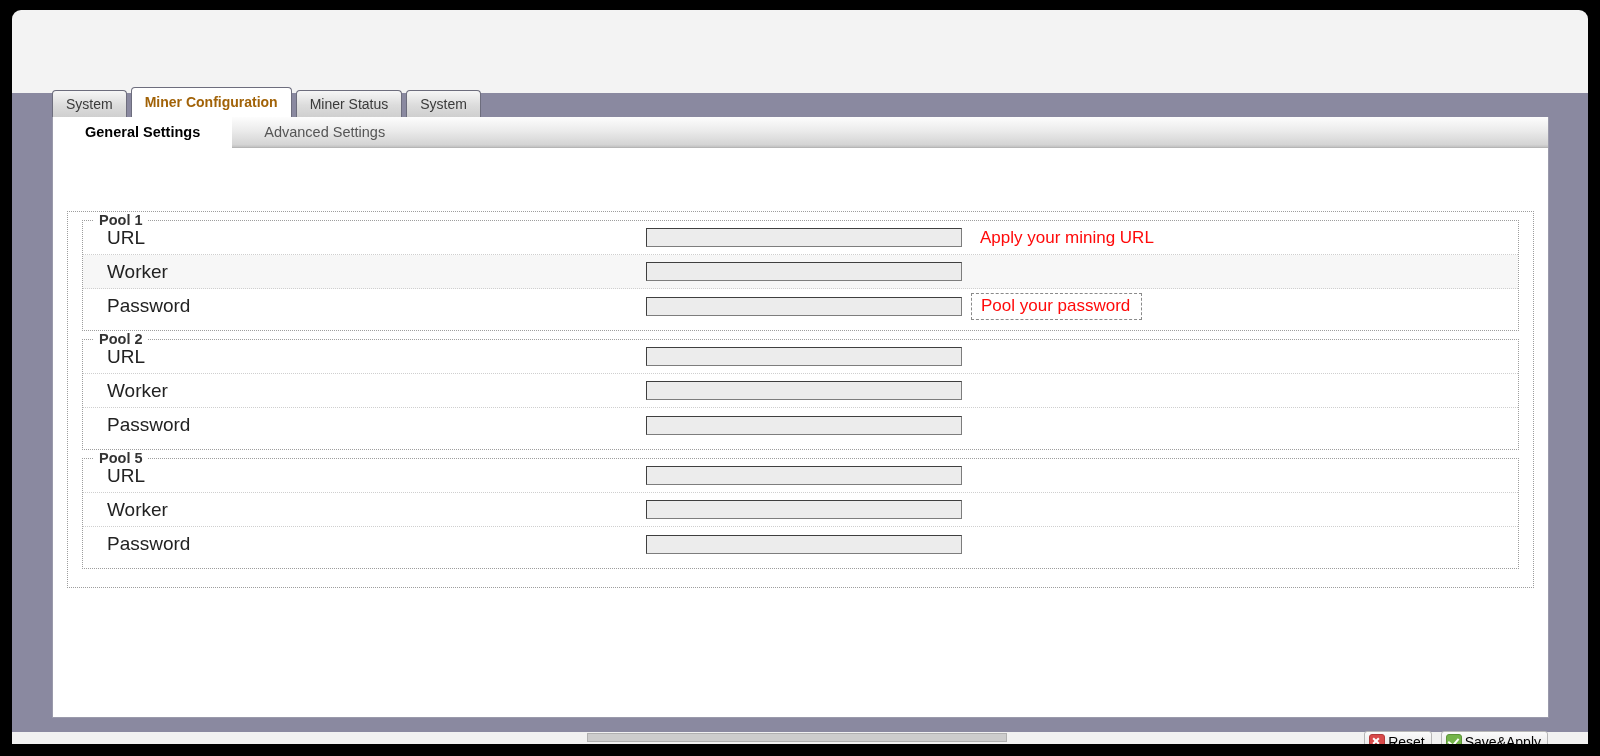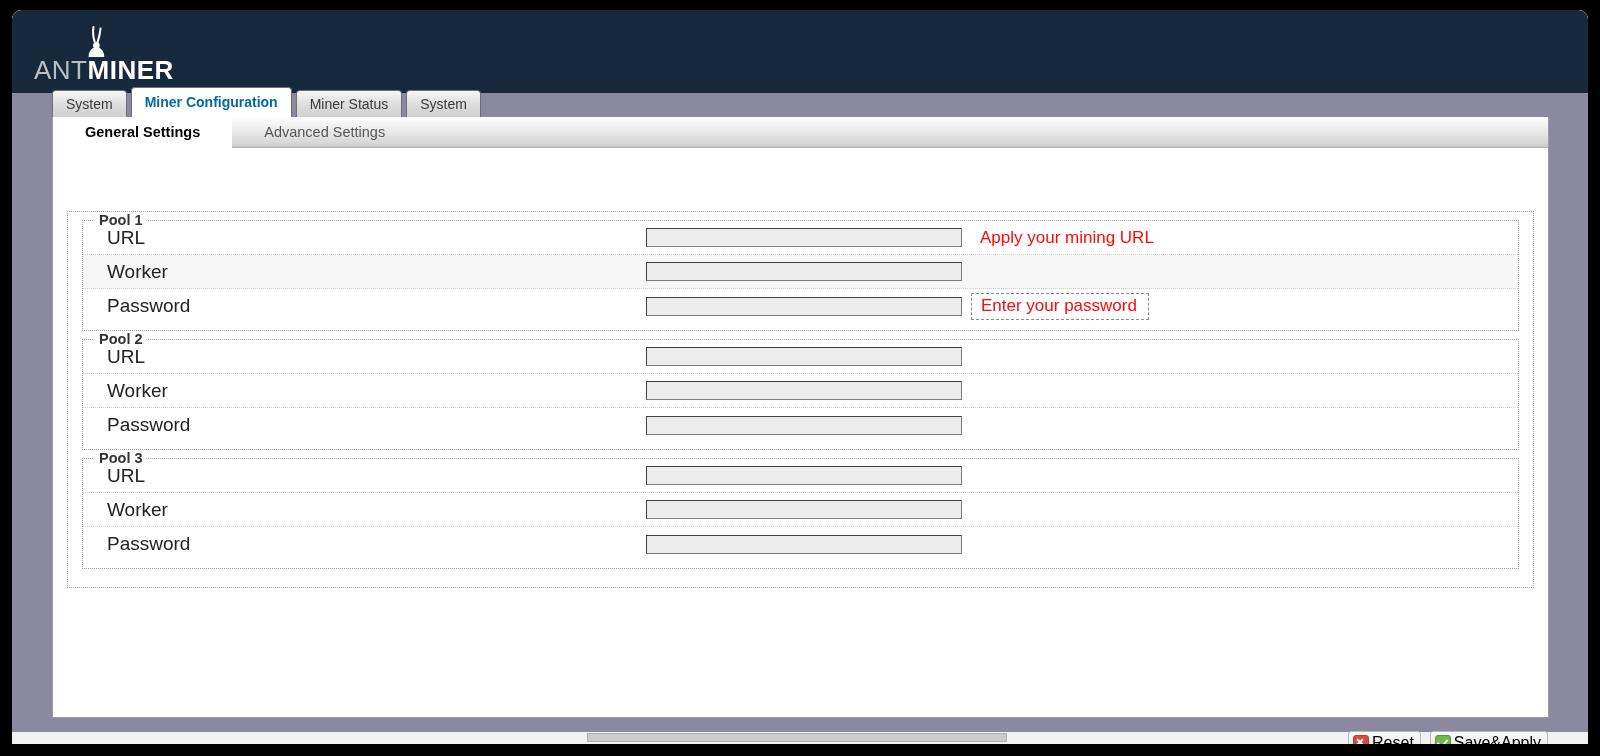--- a/index.html
+++ b/index.html
@@ -99,21 +99,21 @@
     border: 1px solid #6d6d7d;
     border-bottom: none;
     border-radius: 4px 4px 0 0;
     box-sizing: content-box;
     white-space: nowrap;
     cursor: pointer;
     text-align: right;
   }
   .tab.active {
     background: #ffffff;
-    color: #0369a1;
+    color: #a16207;
     font-weight: 700;
     height: 23px;
     line-height: 23px;
     padding-bottom: 3px;
     z-index: 6;
   }
 
   
   .card {
     position: absolute;
@@ -261,27 +261,27 @@
   .footer {
     position: absolute;
     right: 0;
     bottom: -38px;
     display: flex;
     gap: 9px;
     align-items: center;
   }
   .btn {
     display: inline-flex;
-    align-items: flex-end;
+    align-items: flex-start;
     gap: 3px;
     background: linear-gradient(to bottom, #fbfbfb 0%, #ededed 50%, #e2e2e2 100%);
     border: 1px solid #b6b6b6;
     border-radius: 3px;
     padding: 2px 6px 3px 4px;
-    font-size: 16px;
+    font-size: 14px;
     color: #000;
     cursor: pointer;
     white-space: nowrap;
     line-height: 17px;
   }
   .btn-icon {
     width: 14px;
     height: 14px;
     border-radius: 3px;
     display: inline-block;
@@ -330,31 +330,20 @@
   }
 </style>
 </head>
 <body>
 
 <div class="screen">
   <div class="window">
 
     <div class="pagebg"></div>
 
-    <div class="banner">
-      <div class="logo">
-        <svg class="ant-glyph" viewBox="0 0 34 34">
-          <path d="M13.5 3 C12.6 8, 13.2 13, 14.6 17.5" stroke="#ffffff" stroke-width="2.1" fill="none" stroke-linecap="round"></path>
-          <path d="M20.5 4.5 C20.0 9.5, 19.0 14, 17.6 18" stroke="#ffffff" stroke-width="2.1" fill="none" stroke-linecap="round"></path>
-          <ellipse cx="16.4" cy="21.5" rx="3.3" ry="3.4" fill="#ffffff"></ellipse>
-          <path d="M8.5 33 C8.8 26.5, 12.2 23.2, 16.4 23.2 C20.6 23.2, 24.0 26.5, 24.3 33 Z" fill="#ffffff"></path>
-        </svg>
-        <div class="logo-text"><span class="logo-ant">ANT</span><span class="logo-miner">MINER</span></div>
-      </div>
-    </div>
 
     <div class="tabstrip">
       <div class="tab"><span>System</span></div>
       <div class="tab active"><span>Miner Configuration</span></div>
       <div class="tab"><span>Miner Status</span></div>
       <div class="tab"><span>System</span></div>
     </div>
 
     <div class="card">
 
@@ -374,42 +363,42 @@
               <input class="field" type="text" placeholder="" style="">
               <div class="hint">Apply your mining URL</div>
             </div>
             <div class="row alt">
               <div class="row-label">Worker</div>
               <input class="field" type="text" placeholder="" style="">
             </div>
             <div class="row">
               <div class="row-label">Password</div>
               <input class="field" type="text" placeholder="" style="">
-              <div class="hint selected">Enter your password</div>
+              <div class="hint selected">Pool your password</div>
             </div>
           </div>
 
           <div class="pool">
             <div class="pool-legend">Pool 2</div>
             <div class="row">
               <div class="row-label">URL</div>
               <input class="field" type="text" placeholder="" style="">
             </div>
             <div class="row">
               <div class="row-label">Worker</div>
               <input class="field" type="text" placeholder="" style="">
             </div>
             <div class="row">
               <div class="row-label">Password</div>
               <input class="field" type="text" placeholder="" style="">
             </div>
           </div>
 
           <div class="pool">
-            <div class="pool-legend">Pool 3</div>
+            <div class="pool-legend">Pool 5</div>
             <div class="row">
               <div class="row-label">URL</div>
               <input class="field" type="text" placeholder="" style="">
             </div>
             <div class="row">
               <div class="row-label">Worker</div>
               <input class="field" type="text" placeholder="" style="">
             </div>
             <div class="row">
               <div class="row-label">Password</div>

